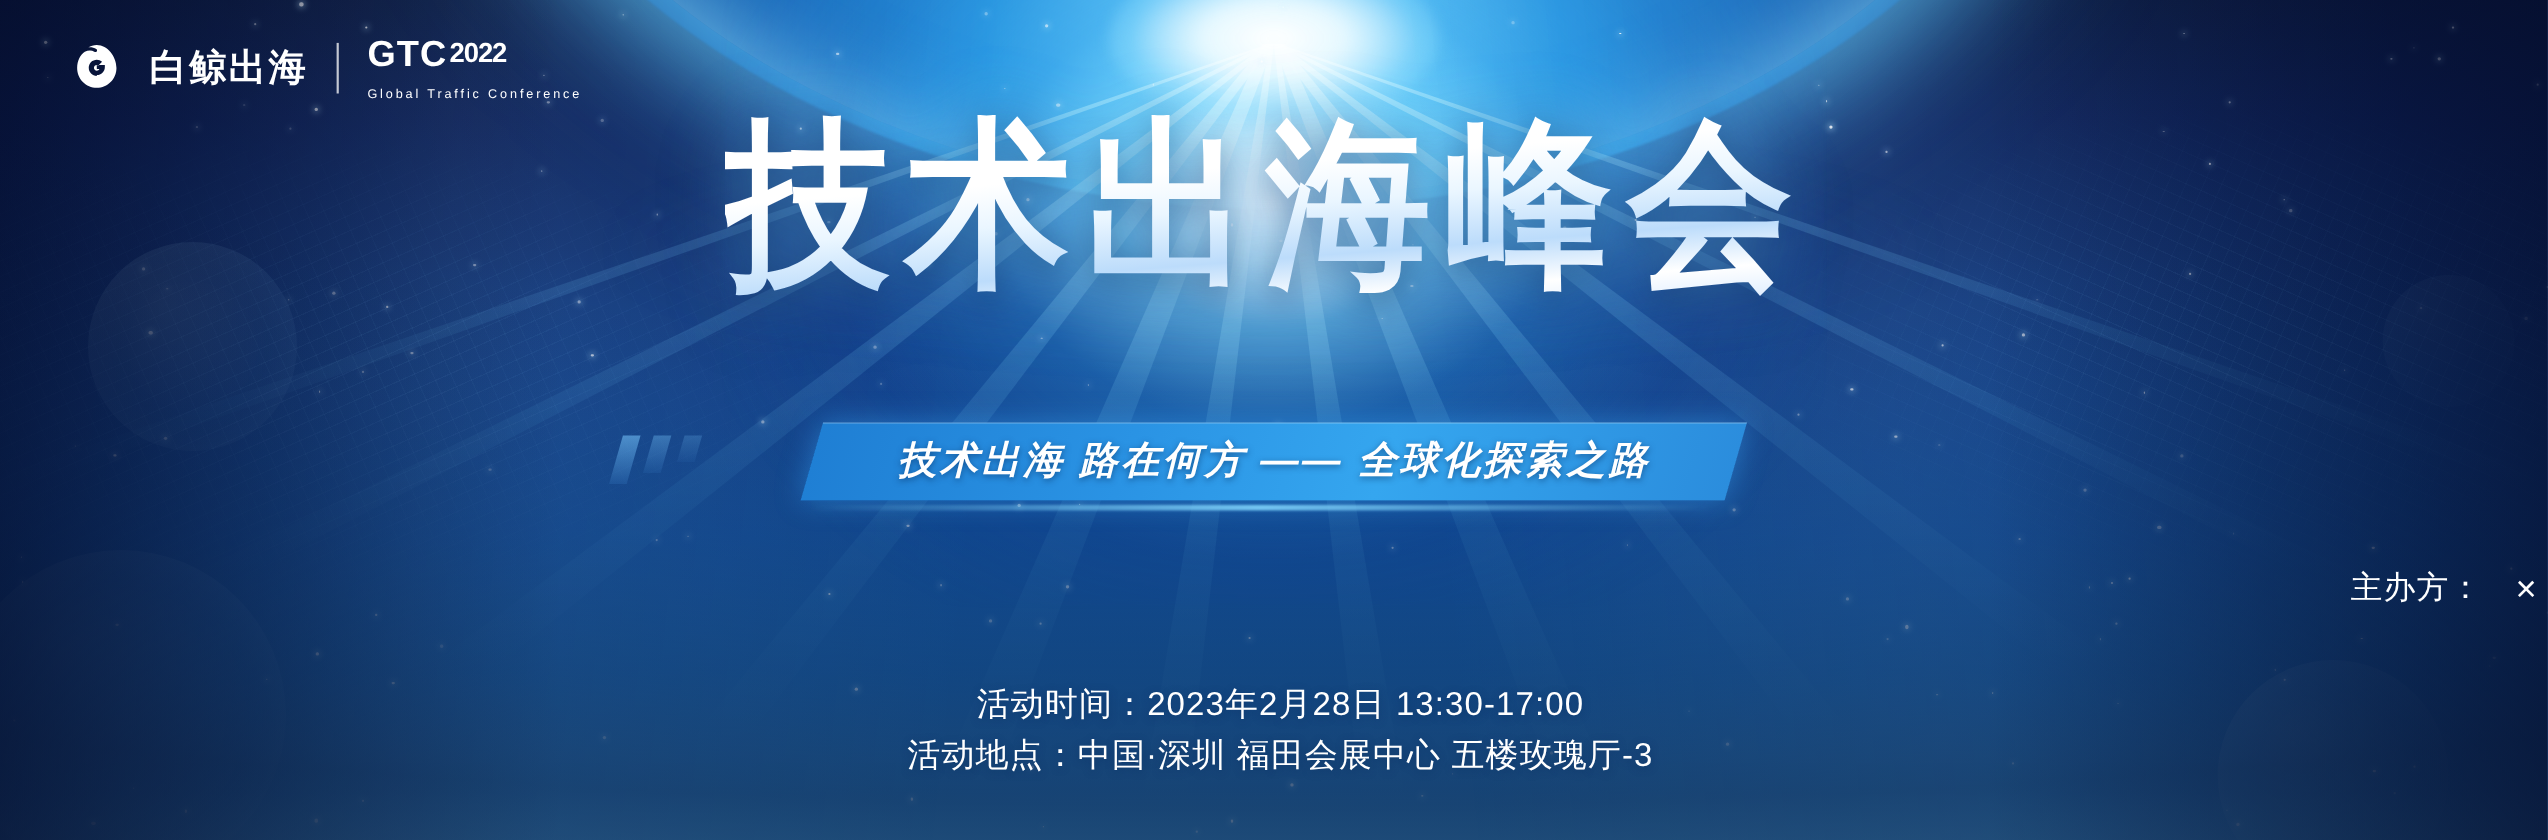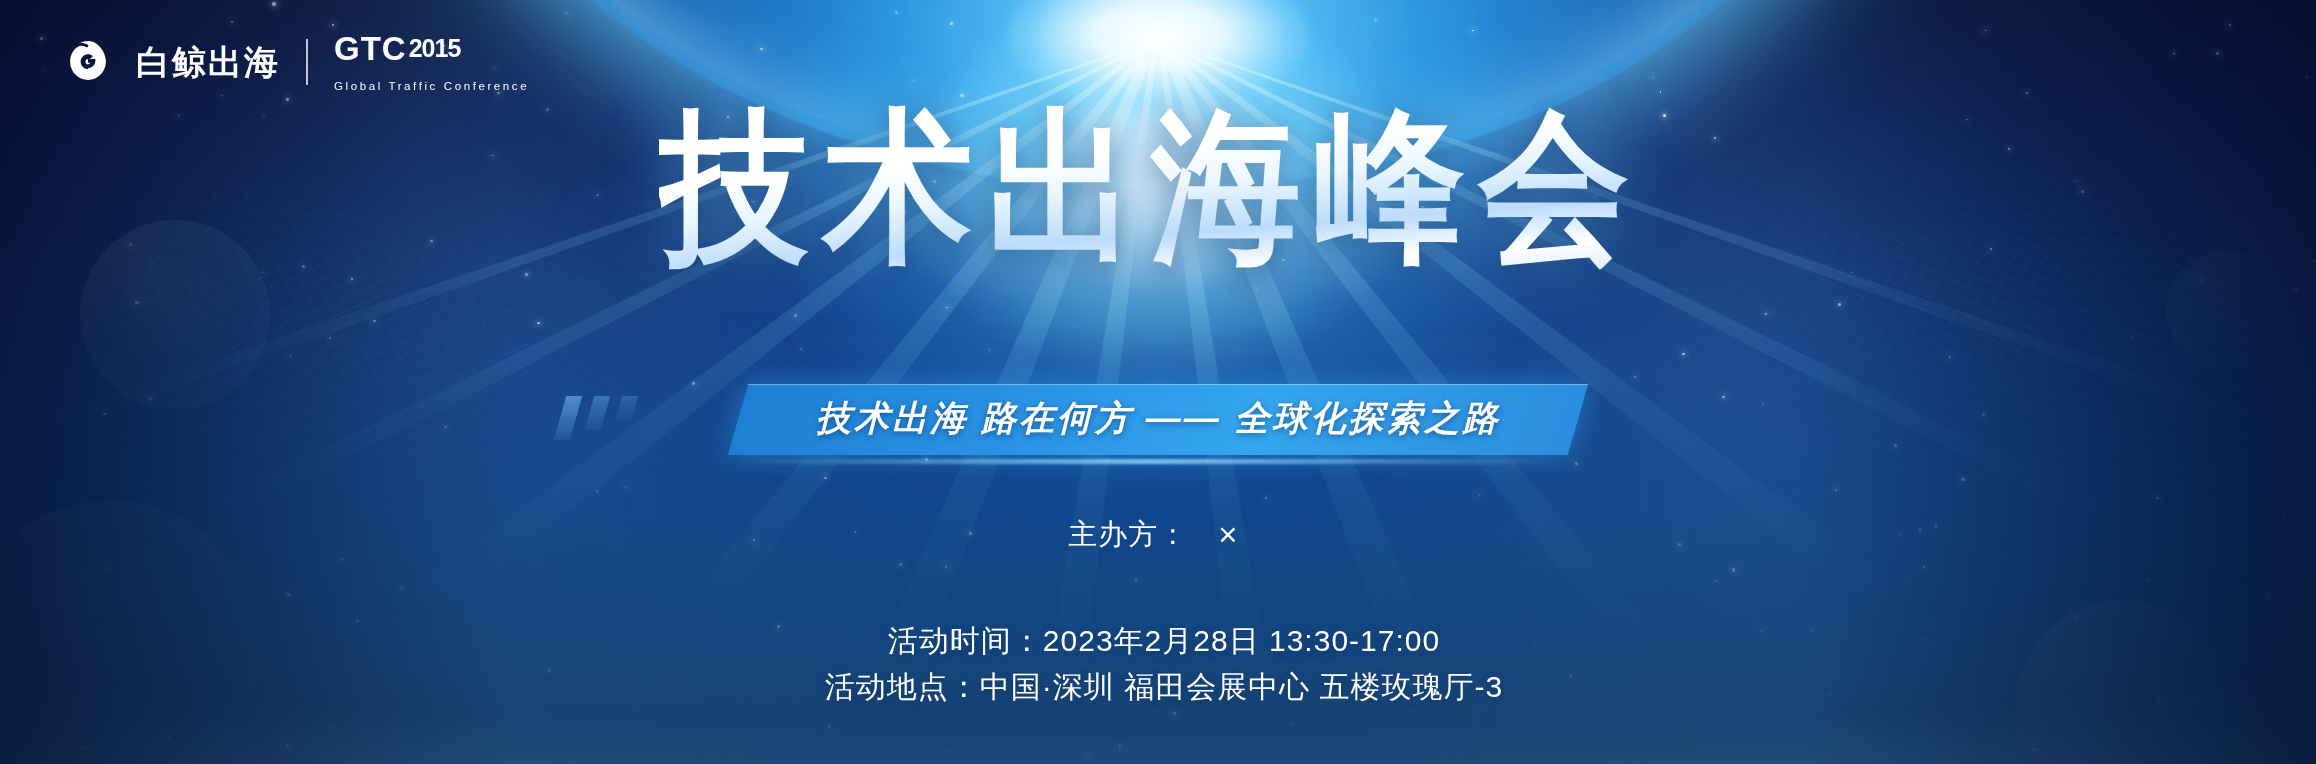--- a/index.html
+++ b/index.html
@@ -248,21 +248,21 @@
   .ribbon-deco span{
     display:block; width:16px; height:44px;
     background:linear-gradient(180deg, rgba(120,200,255,.55), rgba(70,150,230,.15));
   }
   .ribbon-deco span:nth-child(2){ height:34px; opacity:.65; }
   .ribbon-deco span:nth-child(3){ height:24px; opacity:.4; }
 
   
   .org-row{
     position:absolute; left:0; right:0; top:515px;
-    display:flex; justify-content:center; align-items:center; gap:20px;
+    display:flex; justify-content:flex-end; align-items:center; gap:20px;
     z-index:11;
   }
   .org-label{
     font-size:29px; color:#ffffff; letter-spacing:1px;
     font-family:"Liberation Sans","DejaVu Sans",sans-serif;
     white-space:nowrap;
   }
   .org-logo{ display:flex; align-items:center; gap:14px; }
   .whale-g-sm{ width:42px; height:42px; flex:0 0 auto; }
   .org-name{
@@ -525,21 +525,21 @@
 
   <div class="logobar">
     <svg class="whale-g" viewBox="0 0 64 64">
       <path fill="#ffffff" d="M32 6c-3.6 0-6.9 1-9.7 2.7 3.4-.4 6.6.3 9.1 1.9 1 .6 1.2 1.8.5 2.6-.6.8-1.8.9-2.7.3-2.9-1.9-6.9-2-10.6.2C13.5 17 10 23.9 10 31.7 10 44 19.9 54 32 54s22-10 22-22.3C54 19.3 44.2 6 32 6zm0 34.6c-5 0-9-4-9-9s4-9 9-9c2.2 0 4.3.8 5.9 2.2l-4.2 4.2c-.5-.4-1.1-.6-1.7-.6-1.8 0-3.2 1.4-3.2 3.2s1.4 3.2 3.2 3.2c1.3 0 2.4-.8 2.9-1.9h-2.9v-4.5H41v2.2c0 5-4 9-9 9z"></path>
     </svg>
     <span class="brandcn">白鲸出海</span>
     <span class="divider-v"></span>
     <div class="gtc-block">
       <div class="gtc-main">
         <span>GTC</span>
-        <span class="gtc-year">2015</span>
+        <span class="gtc-year">2022</span>
       </div>
       <div class="gtc-sub">Global Traffic Conference</div>
     </div>
   </div>
 
   <div class="title-wrap">
     <div class="title-glow"></div>
     <h1 class="maintitle">技术出海峰会</h1>
   </div>
 

